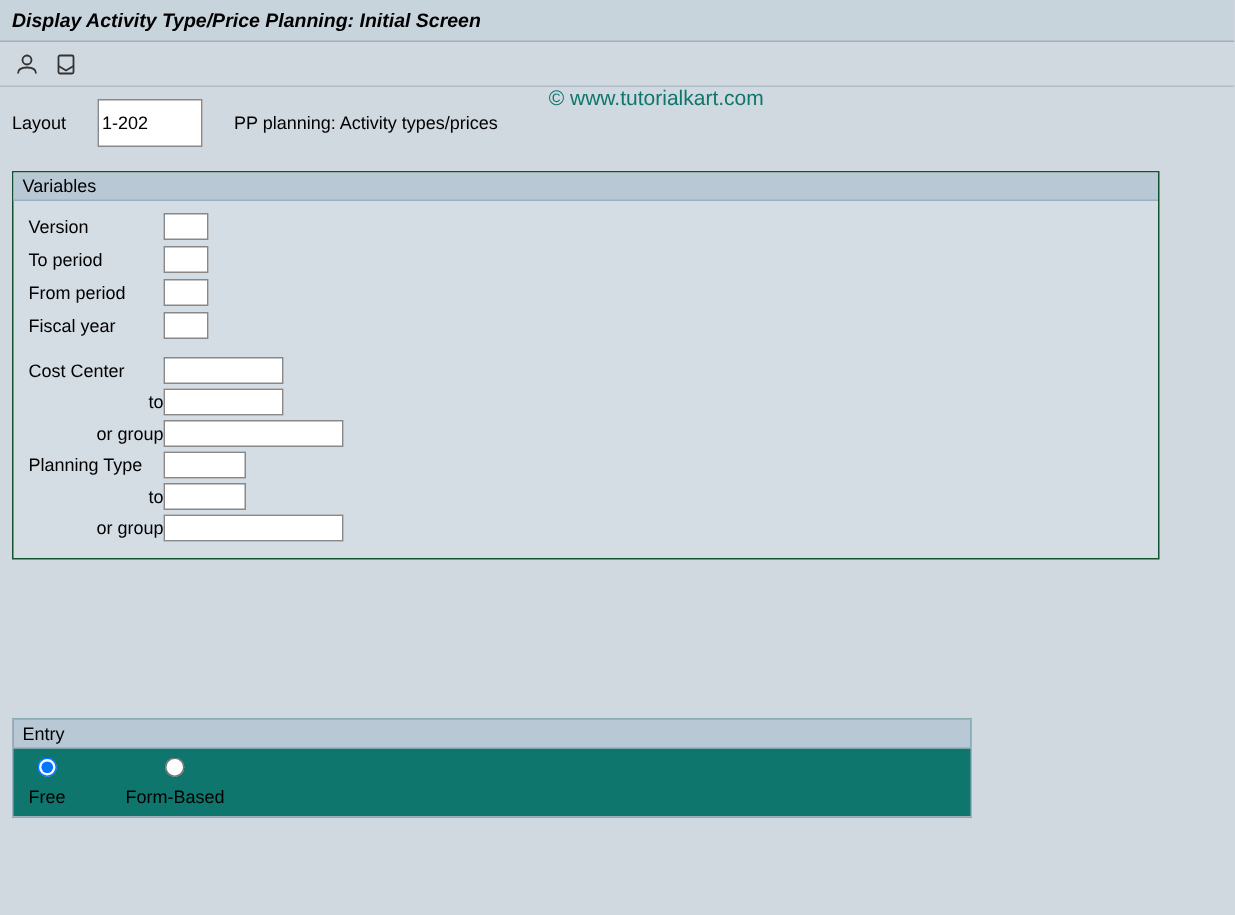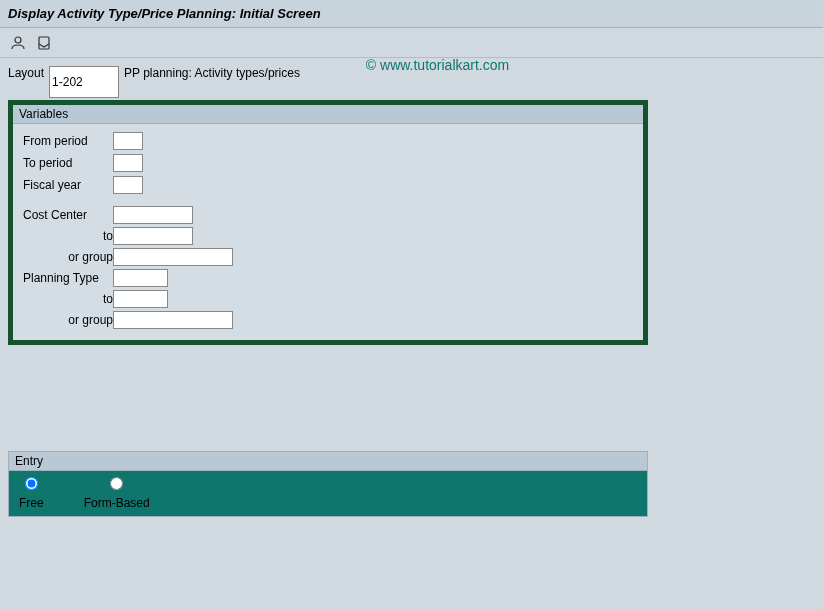--- a/index.html
+++ b/index.html
@@ -38,23 +38,23 @@
       align-items: center;
       justify-content: center;
       cursor: pointer;
     }
     .main-content {
       padding: 8px;
       background: #d0d8e0;
     }
     .layout-row {
       display: flex;
-      align-items: flex-start;
-      margin-bottom: 2px;
-      gap: 5px;
+      align-items: center;
+      margin-bottom: 16px;
+      gap: 21px;
     }
     .layout-label {
       font-size: 12px;
       color: #000;
     }
     .layout-input {
       border: 1px solid #888;
       background: #fff;
       height: 32px;
       width: 70px;
@@ -132,24 +132,24 @@
       font-size: 12px;
       color: #000;
       width: 90px;
     }
     .outer-wrapper {
       position: relative;
       width: 823px;
       height: 610px;
     }
     .variables-box {
-      border: 5px solid #14532d;
+      border: 1px solid #14532d;
       background: #d4dce4;
       margin-bottom: 2px;
-      width: 640px;
+      width: 765px;
     }
     .variables-header {
       background: #b8c8d4;
       border-bottom: 1px solid #9ab0c0;
       padding: 2px 6px;
       font-size: 12px;
     }
     .cost-row {
       display: flex;
       align-items: center;
@@ -196,28 +196,32 @@
     <div class="layout-row">
       <span class="layout-label">Layout</span>
       <input class="layout-input" type="text" value="1-202" style="">
       <span class="layout-desc">PP planning: Activity types/prices</span>
     </div>
 
     <div class="variables-box">
       <div class="variables-header">Variables</div>
       <div class="variables-inner">
 
+        <div class="var-row">
+          <span class="var-label">Version</span>
+          <input class="field-input-sm" type="text" style="">
+        </div>
+
+        <div class="var-row">
+          <span class="var-label">To period</span>
+          <input class="field-input-sm" type="text" style="">
+        </div>
 
         <div class="var-row">
           <span class="var-label">From period</span>
-          <input class="field-input-sm" type="text" style="">
-        </div>
-
-        <div class="var-row">
-          <span class="var-label">To period</span>
           <input class="field-input-sm" type="text" style="">
         </div>
 
         <div class="var-row">
           <span class="var-label">Fiscal year</span>
           <input class="field-input-sm" type="text" style="">
         </div>
 
         <div class="spacer"></div>
 

